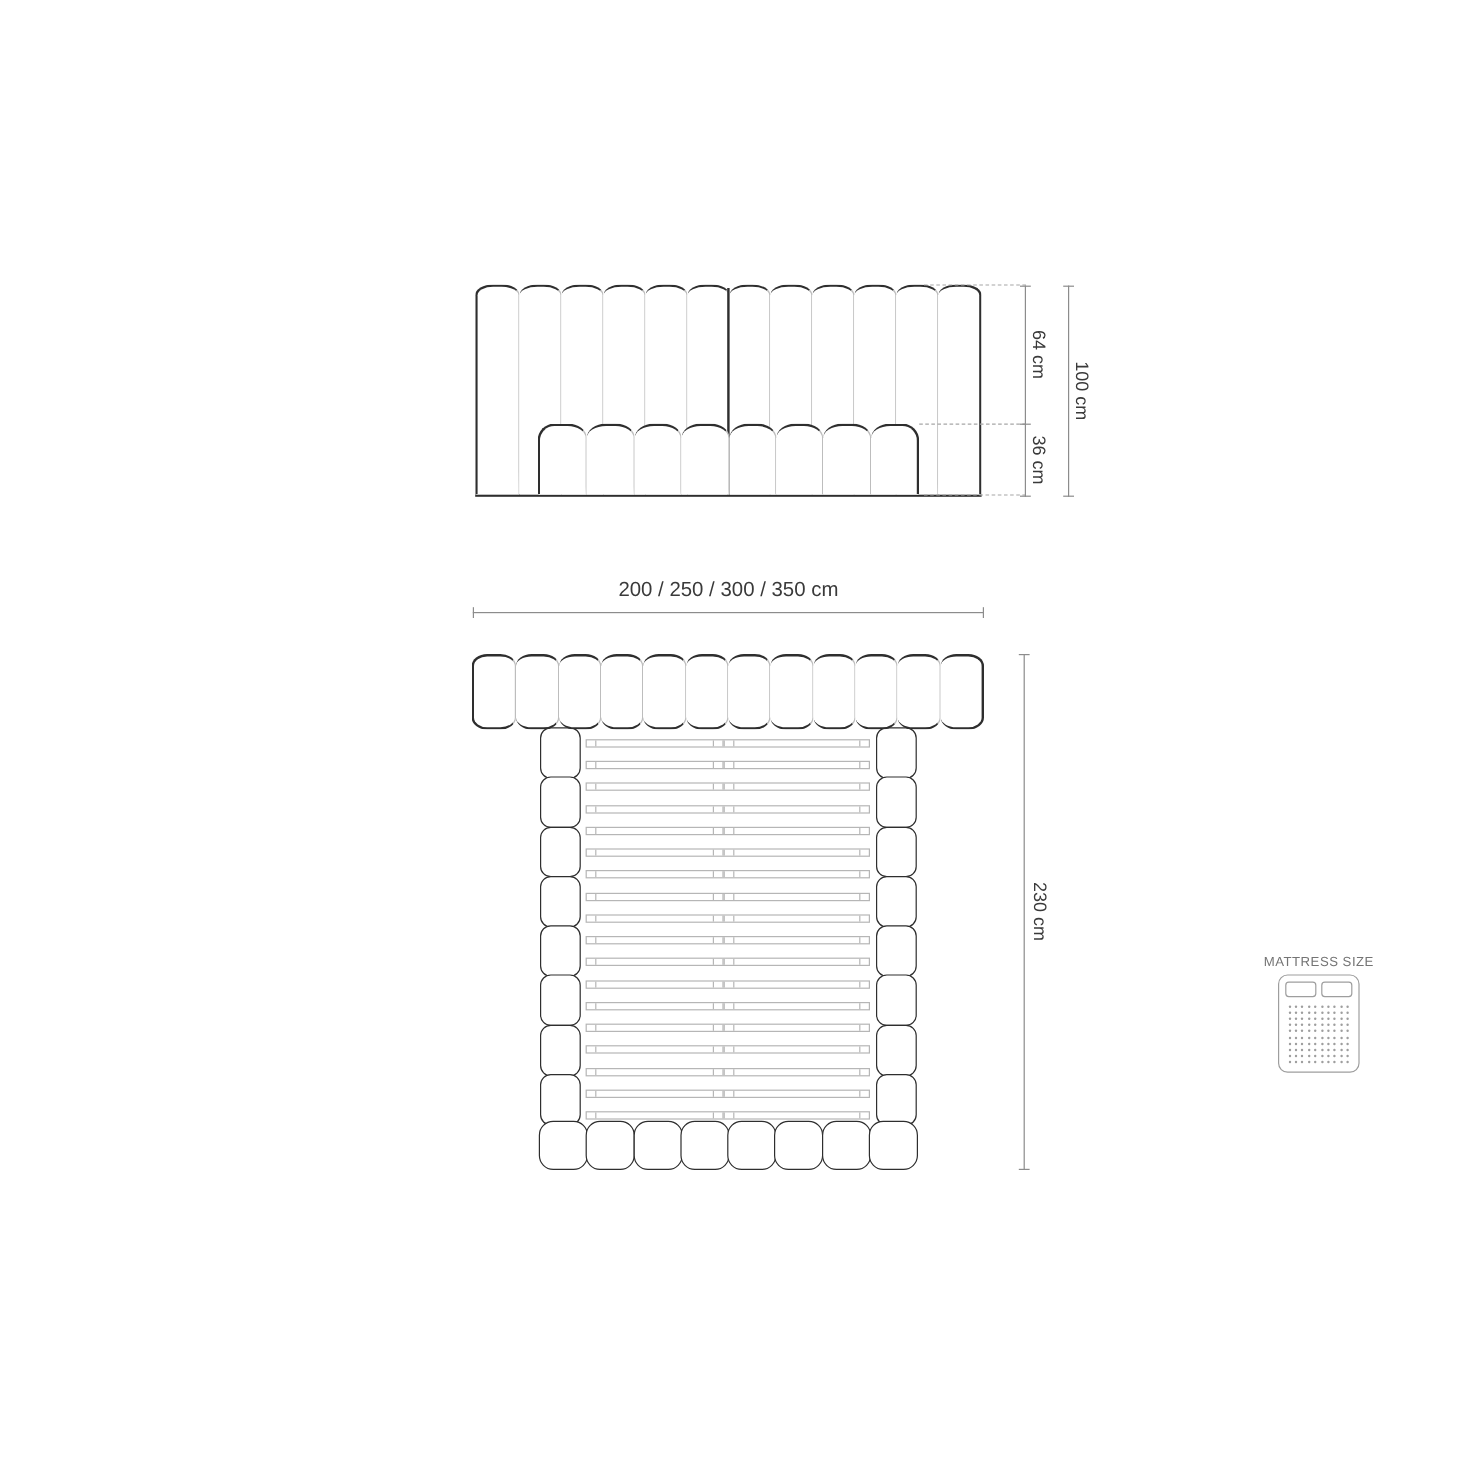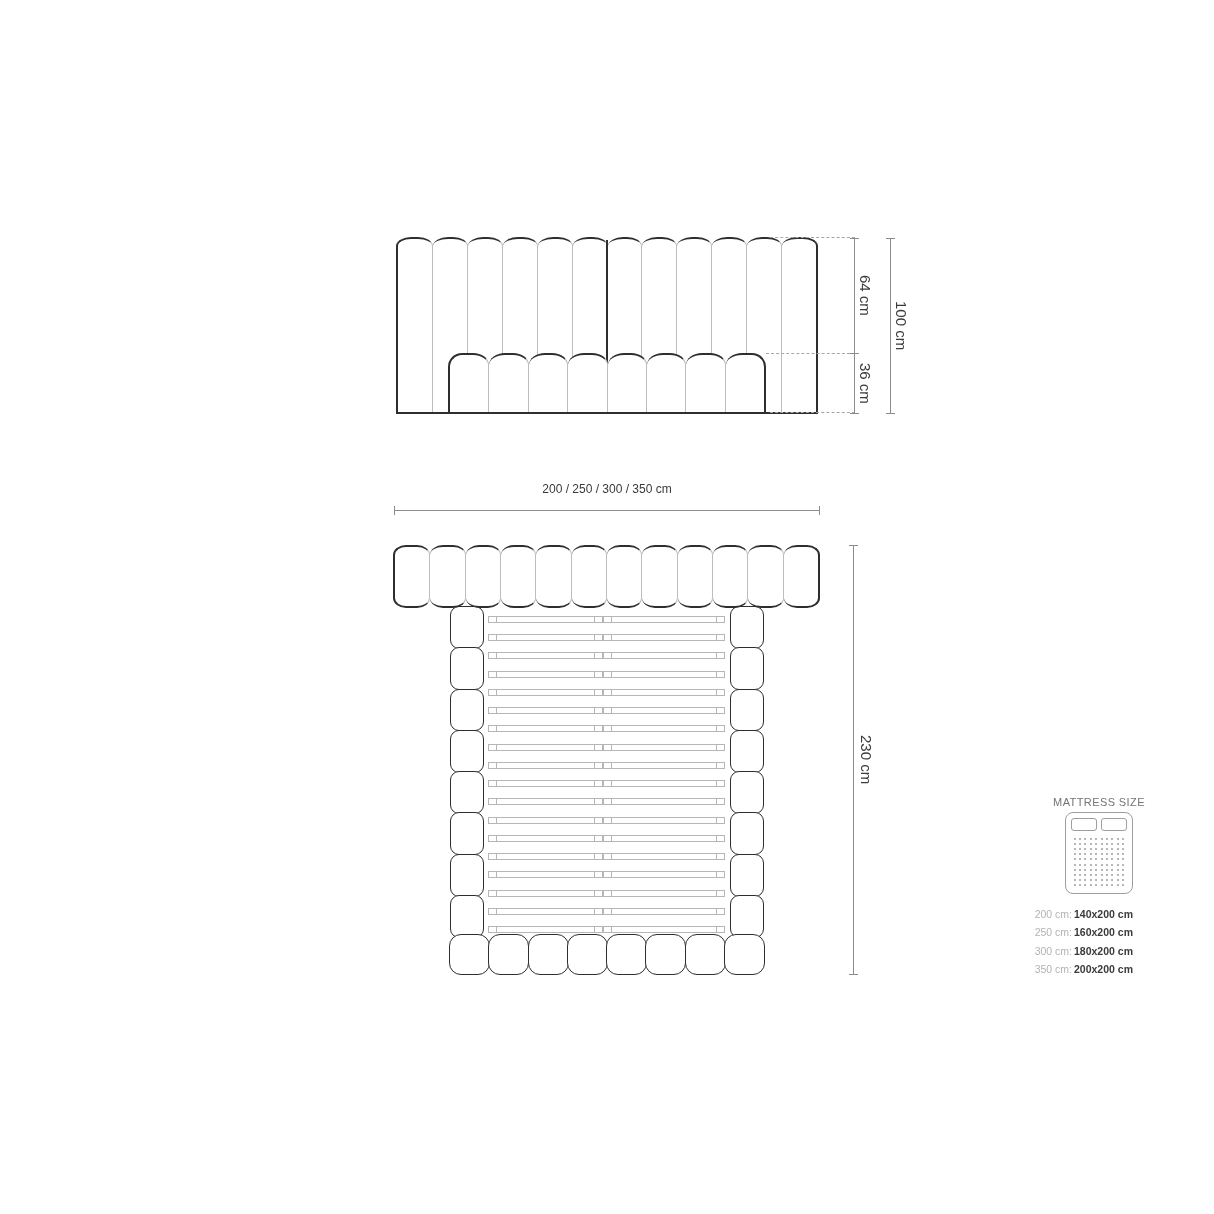--- a/index.html
+++ b/index.html
@@ -68,21 +68,21 @@
   .hline{height:1px;background:var(--dim,#8c8c8c);}
   .hline::before,.hline::after{content:"";position:absolute;top:-4px;width:1px;height:9px;
     background:var(--dim,#8c8c8c);}
   .hline::before{left:0;}
   .hline::after{right:0;}
   .midtick{width:9px;height:1px;background:var(--dim,#8c8c8c);}
   .dash{height:0;border-top:1.5px dashed var(--dashline,#a6a6a6);}
 
   .vlabel{display:flex;align-items:center;justify-content:center;writing-mode:vertical-rl;
     font-size:15px;color:var(--text,#3a3a3a);width:18px;white-space:nowrap;}
-  .wlabel{left:394px;top:482px;width:426px;text-align:center;font-size:12px;
+  .wlabel{left:394px;top:482px;width:426px;text-align:center;font-size:17px;
     color:var(--text,#3a3a3a);}
 
   
   .m-title{left:1039px;top:796px;width:120px;text-align:center;font-size:11px;
     letter-spacing:.4px;color:var(--title,#747474);}
   .m-icon{left:1065px;top:812px;width:68px;height:82px;border:1.5px solid var(--icon,#9e9e9e);
     border-radius:8px;box-sizing:border-box;}
   .pillows{position:absolute;left:5px;right:5px;top:5px;display:flex;gap:4px;}
   .pillow{flex:1;height:13px;border:1.3px solid var(--icon,#9e9e9e);border-radius:3px;
     box-sizing:border-box;}
@@ -407,20 +407,14 @@
         <i></i>
         <i></i>
         <i></i>
         <i></i>
         <i></i>
         <i></i>
         <i></i>
       </div>
   </div>
 
-  <div class="abs m-sizes">
-    <div><span class="sp">200 cm:</span><span class="sv">140x200 cm</span></div>
-    <div><span class="sp">250 cm:</span><span class="sv">160x200 cm</span></div>
-    <div><span class="sp">300 cm:</span><span class="sv">180x200 cm</span></div>
-    <div><span class="sp">350 cm:</span><span class="sv">200x200 cm</span></div>
-  </div>
 
 </div>
 
 </body></html>

